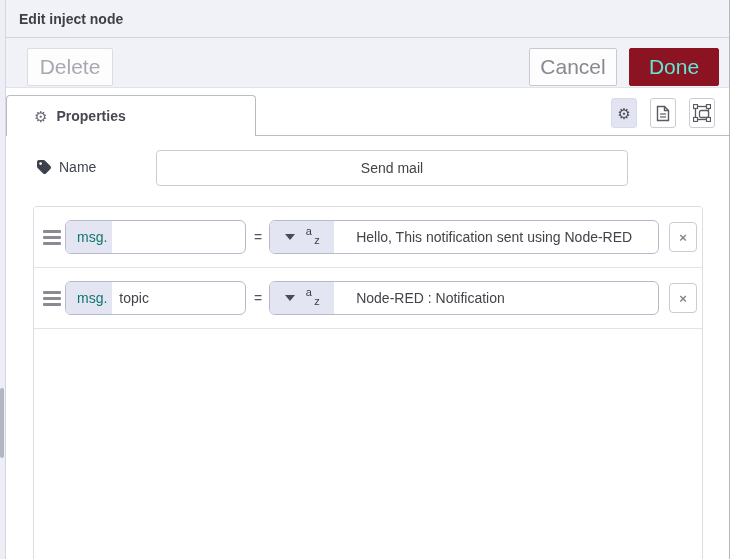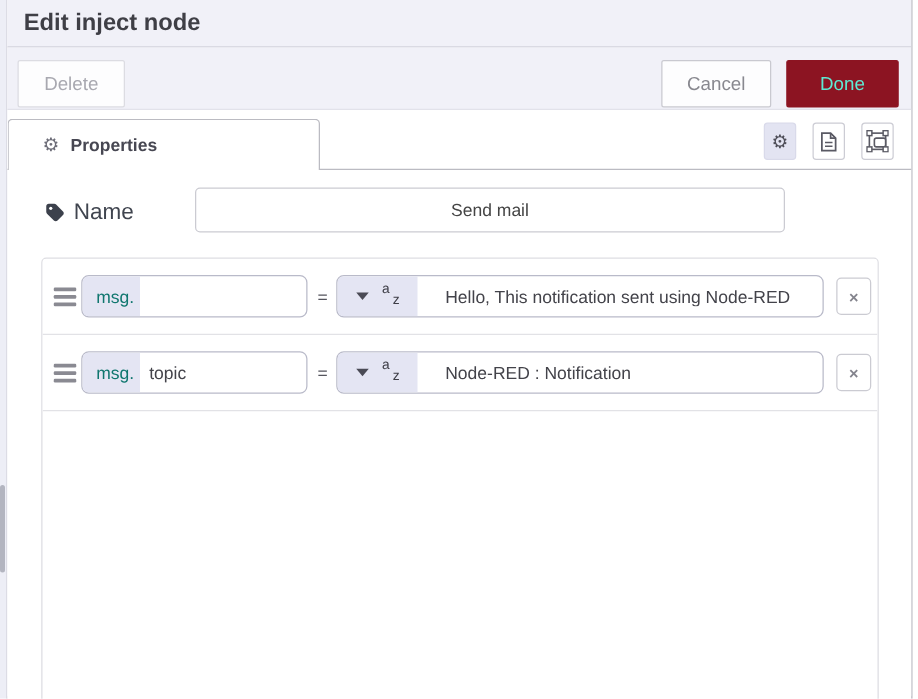--- a/index.html
+++ b/index.html
@@ -26,31 +26,31 @@
   .panel {
     position: absolute; left: 6px; top: 0; width: 724px; height: 100%;
     background: #ffffff; border-right: 1px solid #b7b7c0;
   }
 
   
   .titlebar {
     height: 38px; background: #f1f1f8; border-bottom: 1px solid #d2d2dc;
     display: flex; align-items: center; padding-left: 13px;
   }
-  .titlebar .title { font-size: 19px; font-weight: bold; color: #3f3f46; }
+  .titlebar .title { font-size: 14px; font-weight: bold; color: #3f3f46; }
 
   
   .toolbar {
     height: 50px; background: #f1f1f8; border-bottom: 1px solid #e2e2ea;
     position: relative;
   }
   .btn {
     position: absolute; top: 10px; height: 38px; border-radius: 2px;
-    font-family: "Liberation Sans", sans-serif; font-size: 15px;
-    display: flex; align-items: center; justify-content: center; cursor: pointer;
+    font-family: "Liberation Sans", sans-serif; font-size: 21px;
+    display: flex; align-items: center; justify-content: center; cursor: pointer; margin-left: 13px;
   }
   .btn-delete {
     left: 8px; width: 86px; background: #fdfdfe; border: 1px solid #dcdce2;
     color: #a8a8b0;
   }
   .btn-cancel {
     right: 112px; width: 88px; background: #fdfdfe; border: 1px solid #c9c9d0;
     color: #88888f;
   }
   .btn-done {
@@ -82,21 +82,21 @@
   .tab-iconbtn.pos-gear  { left: 605px; }
   .tab-iconbtn.pos-doc   { left: 644px; }
   .tab-iconbtn.pos-frame { left: 683px; }
 
   
   .content { position: relative; height: 421px; background: #ffffff; }
 
   .name-row { position: absolute; left: 0; top: 0; width: 100%; height: 64px; }
   .name-label {
     position: absolute; left: 30px; top: 23px; display: flex; align-items: center;
-    gap: 7px; font-size: 18px; color: #40454f;
+    gap: 7px; font-size: 14px; color: #40454f;
   }
   .name-input {
     position: absolute; left: 150px; top: 14px; width: 472px; height: 36px;
     border: 1px solid #cbcbd2; border-radius: 4px; padding: 16px 10px;
     font-family: Liberation Sans, sans-serif; font-size: 14px; color: #444;
     outline: none; background: #fff; text-align: center;
   }
 
   
   .rule-list {

